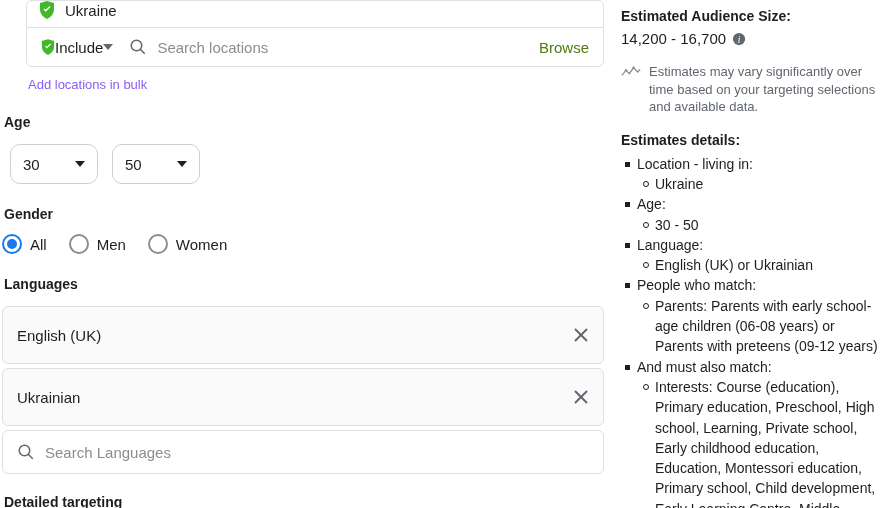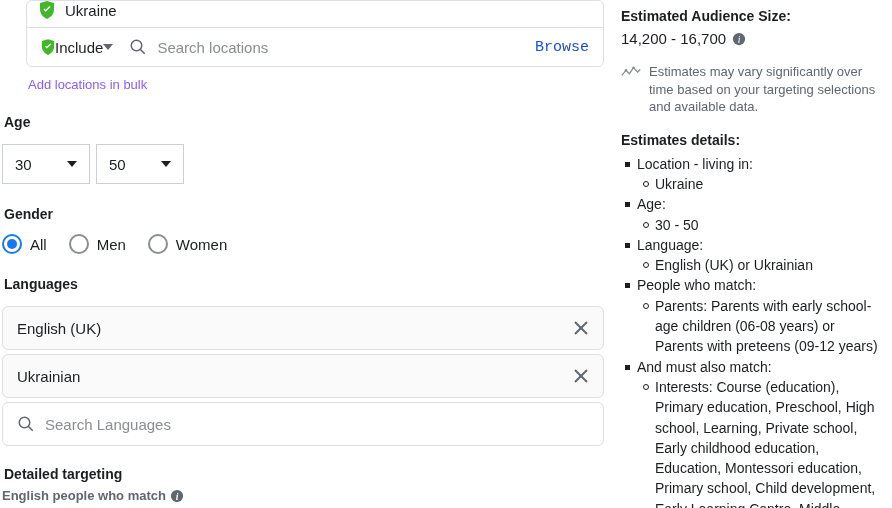--- a/index.html
+++ b/index.html
@@ -12,36 +12,36 @@
   .card { border: 1px solid #dddfe2; border-radius: 6px; background: #fff; }
   .loc-card { margin: 0 0 0 24px; width: 578px; }
   .loc-selected { padding: 0 12px 8px 12px; display:flex; align-items:center; gap:10px;}
   .shield { width:16px; height:18px; }
   .loc-name { font-size: 15px; color:#1c1e21; }
   .loc-search-row { border-top: 1px solid #dddfe2; display:flex; align-items:center; padding: 10px 14px; gap:10px;}
   .include-chip { display:flex; align-items:center; font-size:15px; }
   .mag { width:18px; height:18px; color:#606770; flex-shrink:0;}
   .search-input { flex:1; border:none; outline:none; font-size:15px; }
   .search-input::placeholder { color:#8a8d91; }
-  .browse { font-size:15px; color:#1d4ed8; cursor:pointer;font-family:Liberation Mono, monospace; }
+  .browse { font-size:15px; color:#4d7c0f; cursor:pointer; }
   .add-bulk { color:#8b5cf6; font-size:13px; margin:10px 0 0 26px; display:inline-block; cursor:pointer;}
 
   .section-label { font-weight:700; font-size:14px; color:#1c1e21; margin-top:22px; margin-left:2px;}
   .age-row { display:flex; gap:6px; margin-top:14px; }
-  .select-box { border:1px solid #ccd0d5; border-radius:0; width:88px; height:40px; display:flex; align-items:center; justify-content:space-between; padding:0 12px; font-size:15px; cursor:pointer; background:#fff;}
+  .select-box { border:1px solid #ccd0d5; border-radius:10px; width:88px; height:40px; display:flex; align-items:center; justify-content:space-between; padding:0 12px; font-size:15px; cursor:pointer; background:#fff;margin-left:8px;}
   .tri-down { width:0; height:0; border-left:5px solid transparent; border-right:5px solid transparent; border-top:6px solid #1c1e21;}
 
   .gender-row { display:flex; gap:22px; margin-top:12px; align-items:center;}
   .radio-wrap { display:flex; align-items:center; gap:8px; cursor:pointer; font-size:15px;}
   .radio { width:20px; height:20px; border:2px solid #8a8d91; border-radius:50%; position:relative; background:#fff;}
   .radio.checked { border-color:#1877f2; }
   .radio.checked::after { content:""; position:absolute; top:3px; left:3px; width:10px; height:10px; background:#1877f2; border-radius:50%;}
 
   .lang-container { margin-top:14px; width:602px;}
-  .pill-row { border:1px solid #dddfe2; border-radius:6px; height:44px; display:flex; align-items:center; justify-content:space-between; padding:0 14px; margin-bottom:4px; font-size:15px; background:#fafafa;}
+  .pill-row { border:1px solid #dddfe2; border-radius:6px; height:58px; display:flex; align-items:center; justify-content:space-between; padding:0 14px; margin-bottom:4px; font-size:15px; background:#fafafa;}
   .x-icon { width:16px; height:16px; color:#606770; cursor:pointer;}
   .lang-search { border:1px solid #dddfe2; border-radius:6px; height:44px; display:flex; align-items:center; gap:10px; padding:12px 14px;}
   .lang-search input { border:none; outline:none; font-size:15px; flex:1;}
   .lang-search input::placeholder{color:#8a8d91;}
 
   .sub-label { font-size:13px; color:#606770; font-weight:600; margin-top:6px; display:flex; align-items:center; gap:4px;}
   .info-circle { width:14px; height:14px; color:#606770;}
 
   
   .right h3 { font-size:14px; font-weight:700; margin-bottom:6px; margin-top:8px;}

